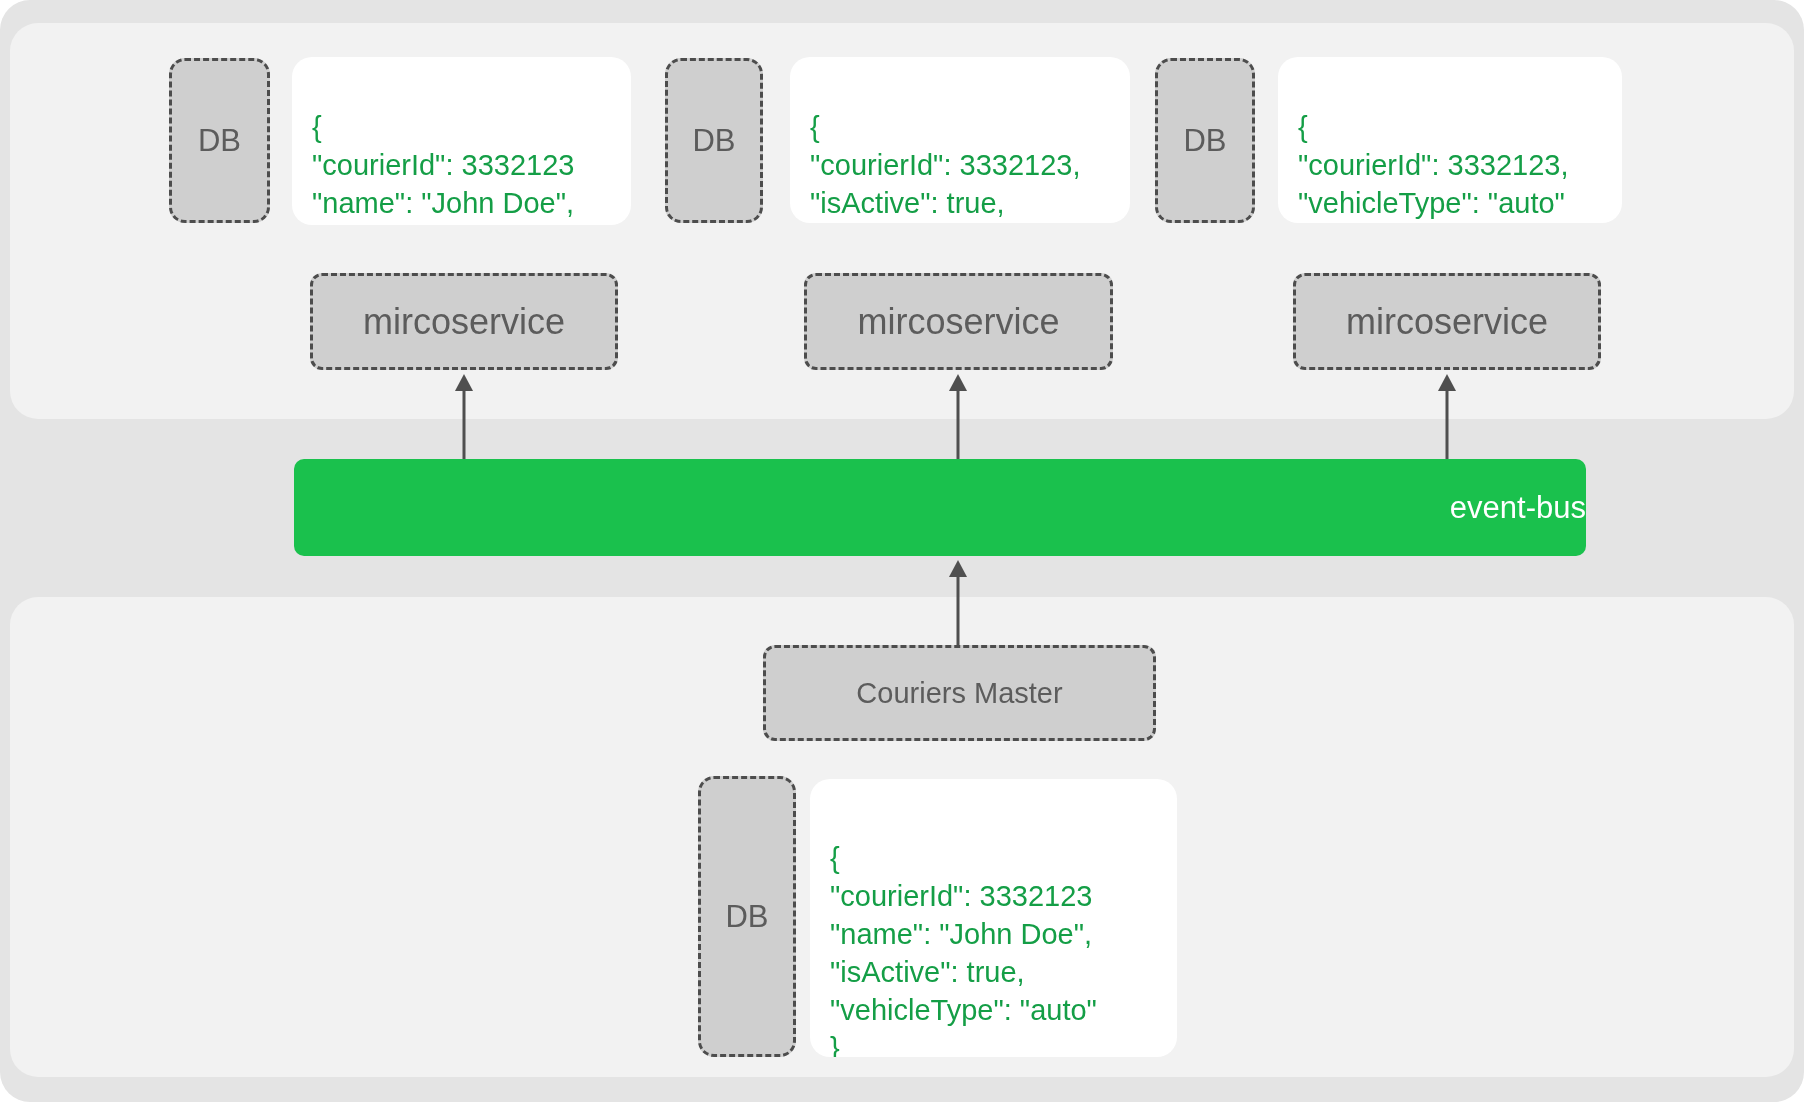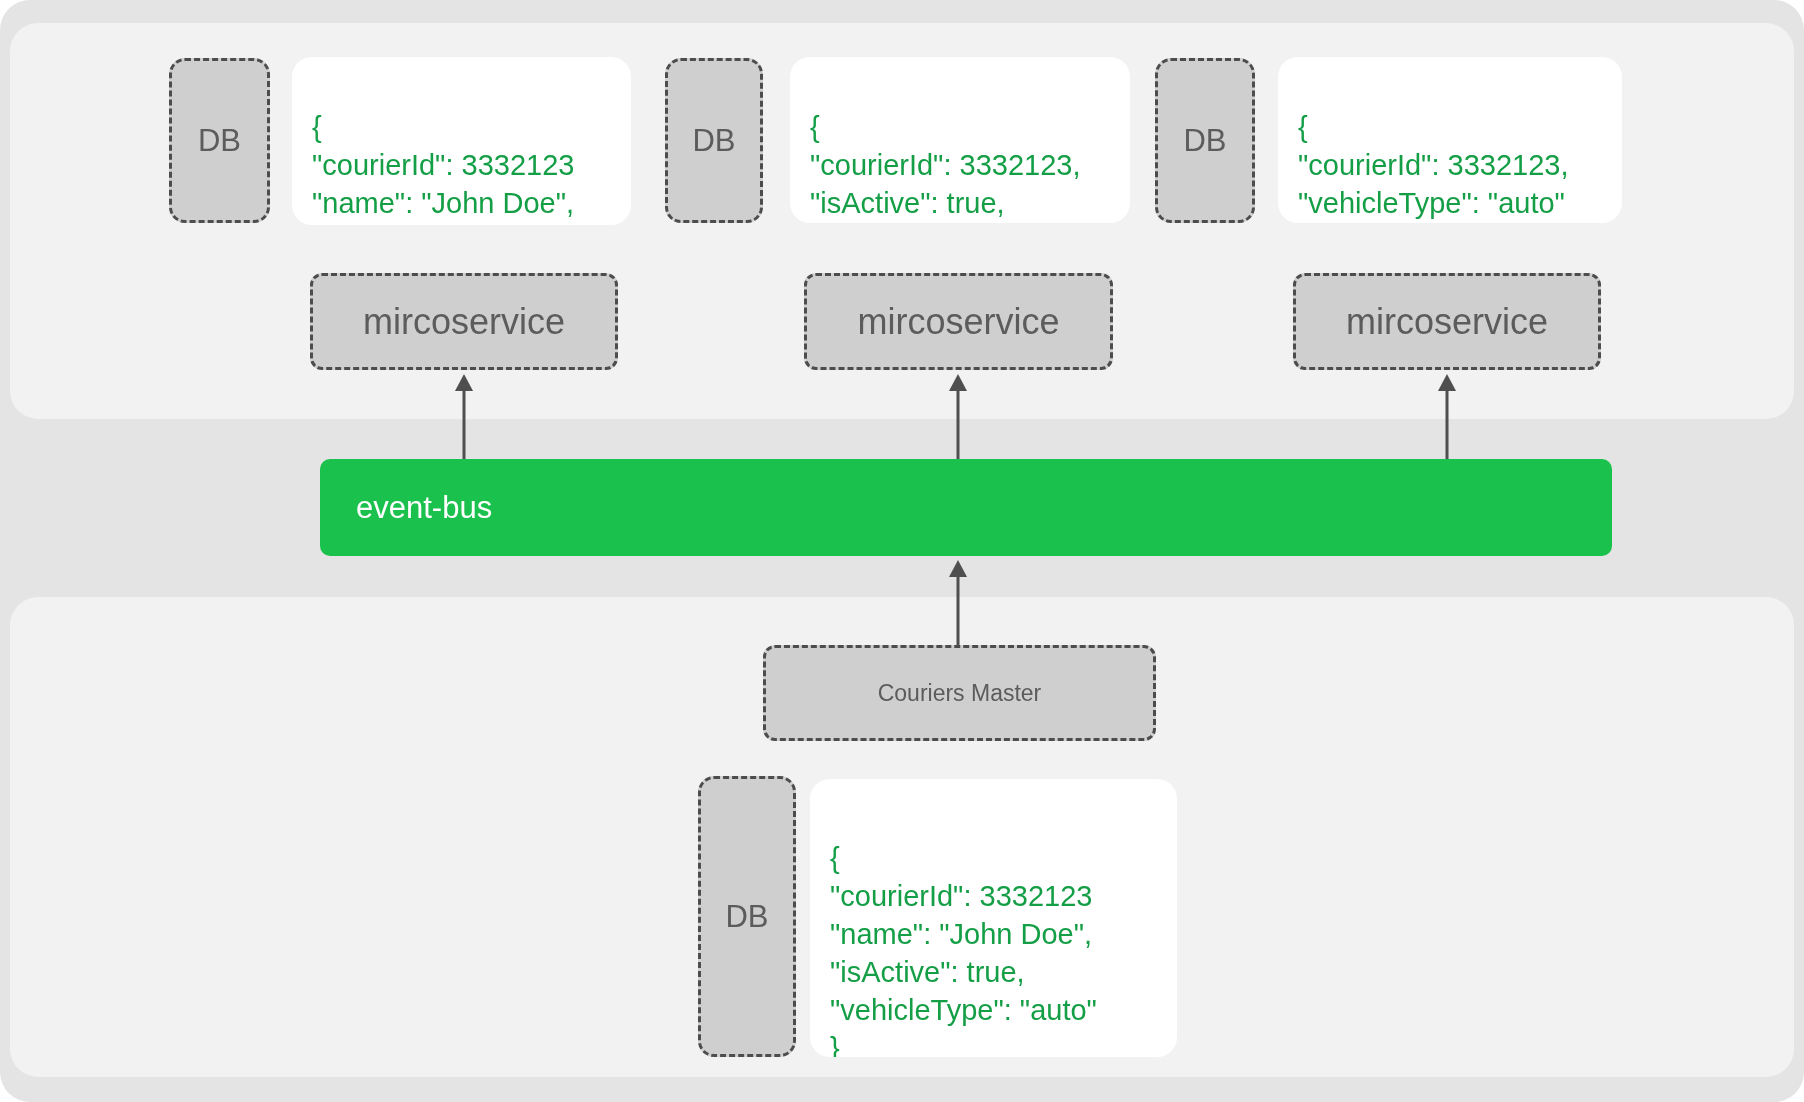--- a/index.html
+++ b/index.html
@@ -69,38 +69,38 @@
     display:flex;align-items:center;justify-content:center;
     color:var(--text-gray);
     font-size:36px;
   }
   .ms1{left:310px;top:273px;width:308px;height:97px;}
   .ms2{left:804px;top:273px;width:309px;height:97px;}
   .ms3{left:1293px;top:273px;width:308px;height:97px;}
 
   .event-bus{
     position:absolute;
-    left:320px;top:459px;width:1292px;height:97px;
+    left:294px;top:459px;width:1292px;height:97px;
     background:var(--bar-green);
     border-radius:10px;
-    display:flex;align-items:center;justify-content:flex-start;
+    display:flex;align-items:center;justify-content:flex-end;
     color:#ffffff;
     font-size:31px;
     padding-left:36px;
   }
 
   .master-box{
     position:absolute;
     left:763px;top:645px;width:393px;height:96px;
     background:var(--box-gray);
     border:3px dashed var(--border-gray);
     border-radius:12px;
     display:flex;align-items:center;justify-content:center;
     color:var(--text-gray);
-    font-size:23px;
+    font-size:29px;
   }
 
   .arrow{position:absolute;width:20px;}
   .arrow .head{
     position:absolute;left:50%;transform:translateX(-50%);top:0;
     width:0;height:0;
     border-left:9px solid transparent;
     border-right:9px solid transparent;
     border-bottom:17px solid var(--line-gray);
   }

